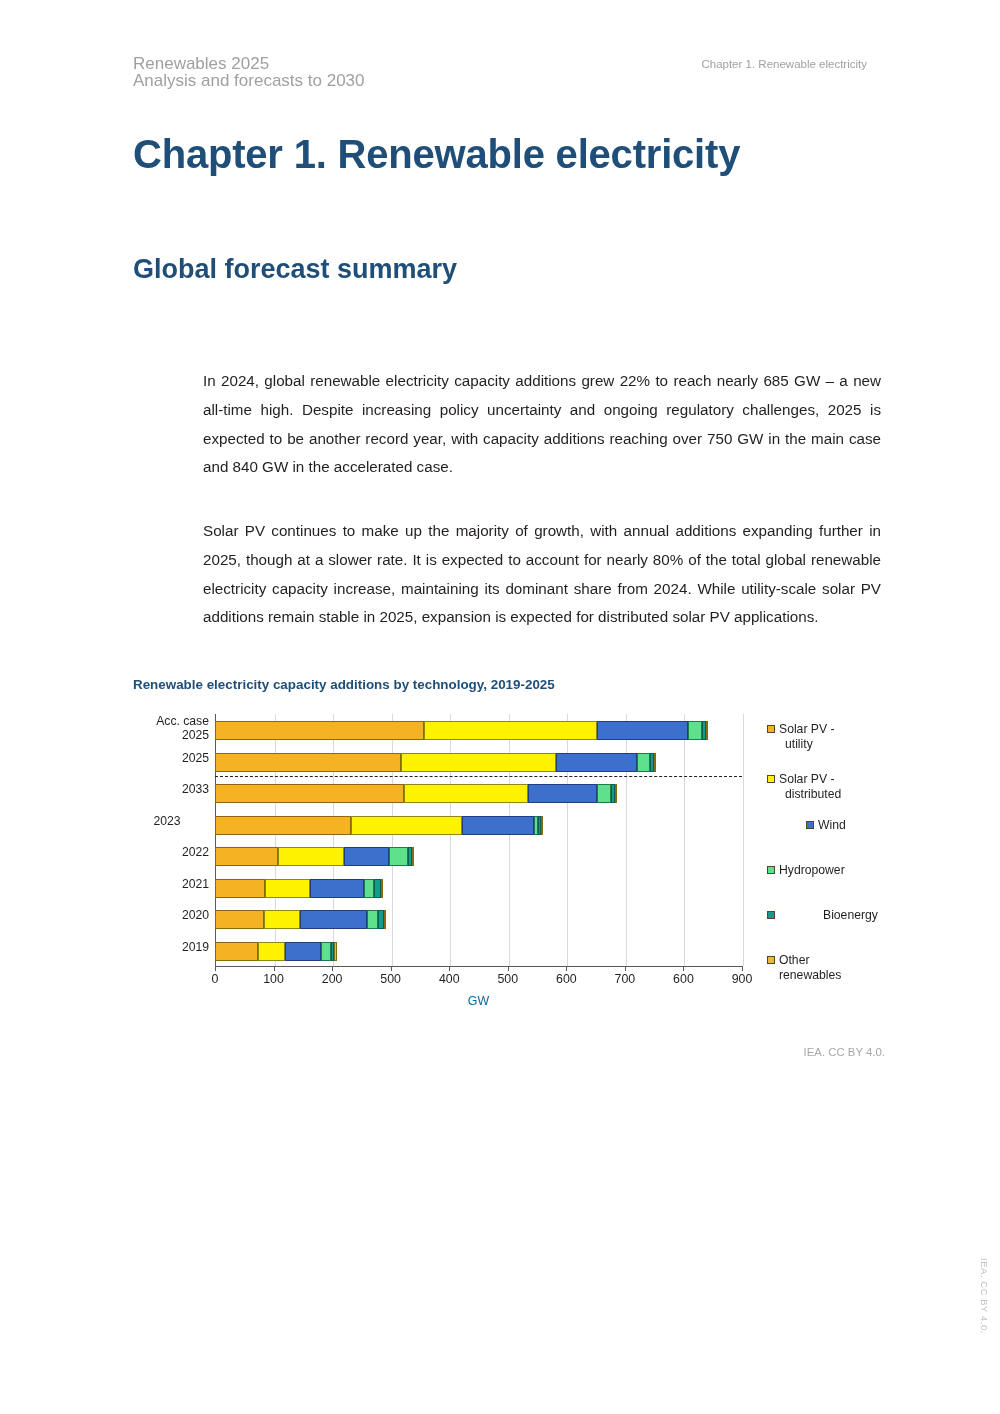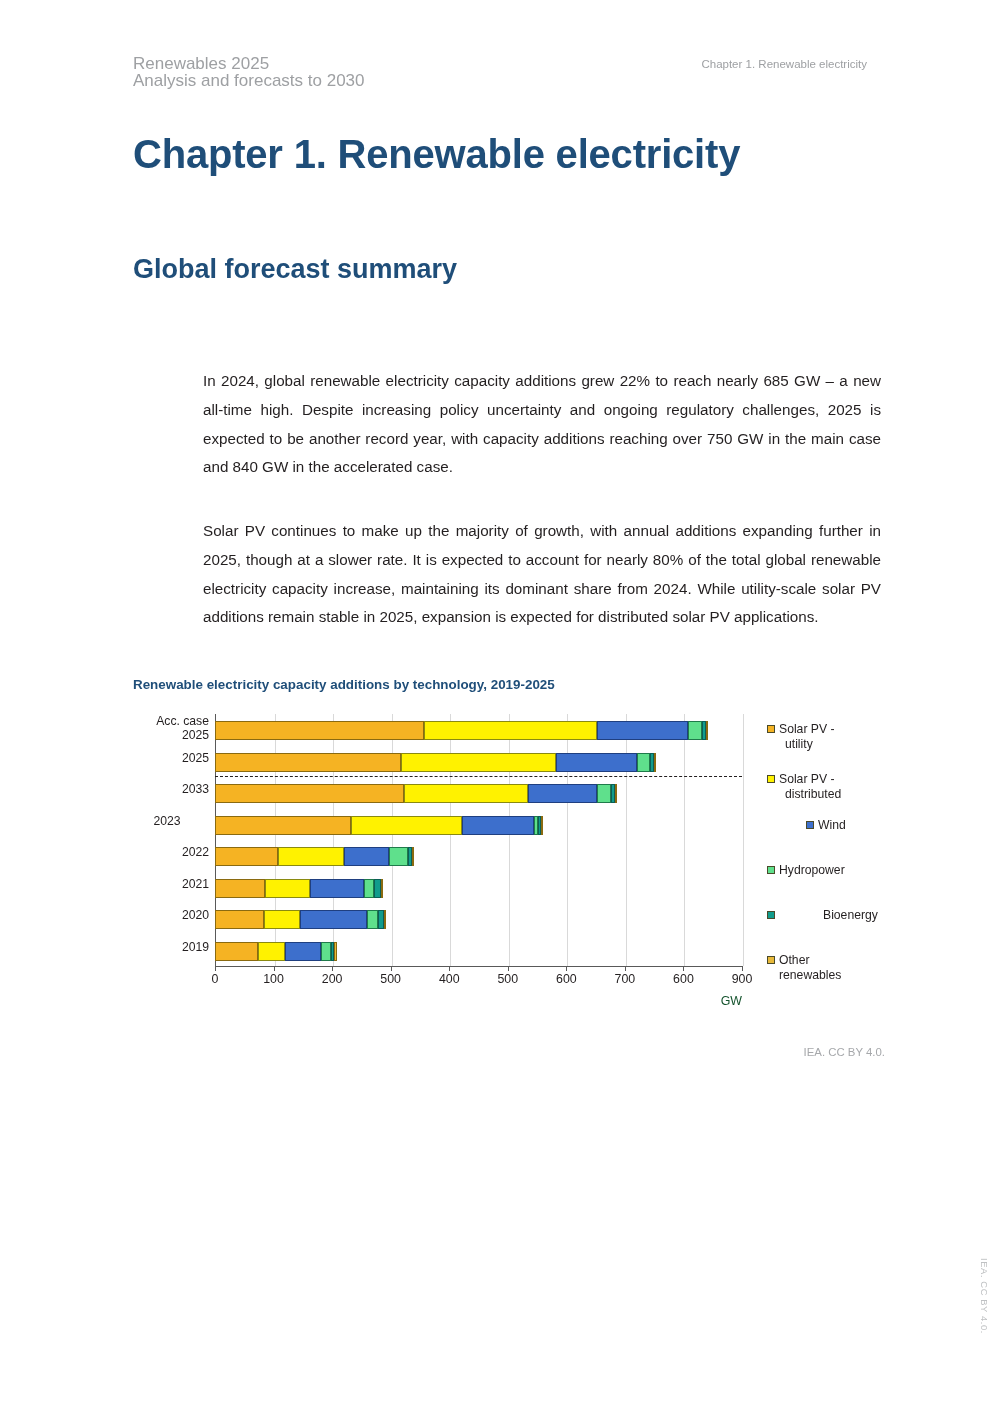--- a/index.html
+++ b/index.html
@@ -74,22 +74,22 @@
     position:absolute;left:82px;width:527px;height:0;
     border-top:1.6px dashed #231f20;
   }
 
   .tick{
     position:absolute;top:272px;font-size:12.4px;color:#231f20;
     transform:translateX(-50%);
   }
   .tickmark{position:absolute;top:266px;width:1px;height:5px;background:#595959;}
   .xlabel{
-    position:absolute;left:82px;width:527px;top:294px;text-align:right;
-    font-size:12.4px;color:#14532d;
+    position:absolute;left:82px;width:527px;top:294px;text-align:center;
+    font-size:12.4px;color:#0369a1;
   }
 
   
   .legend{position:absolute;left:634px;top:22px;width:118px;}
   .leg-item{position:absolute;left:0;display:flex;align-items:flex-start;}
   .swatch{
     width:8px;height:8px;margin-top:3px;margin-right:4px;flex:0 0 auto;
     border:1px solid #4a4a2a;box-sizing:border-box;
   }
   .leg-text{font-size:12.2px;line-height:15px;color:#231f20;}

